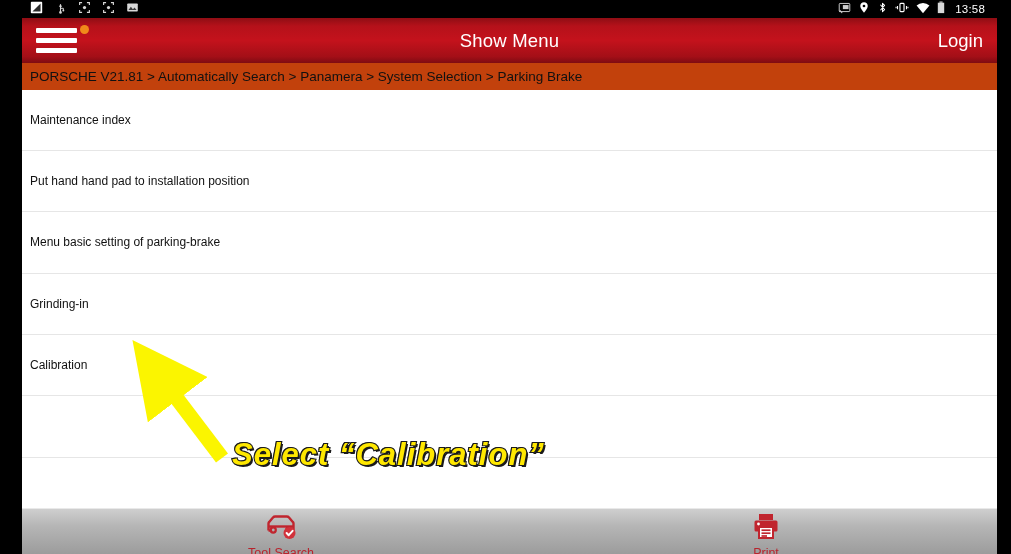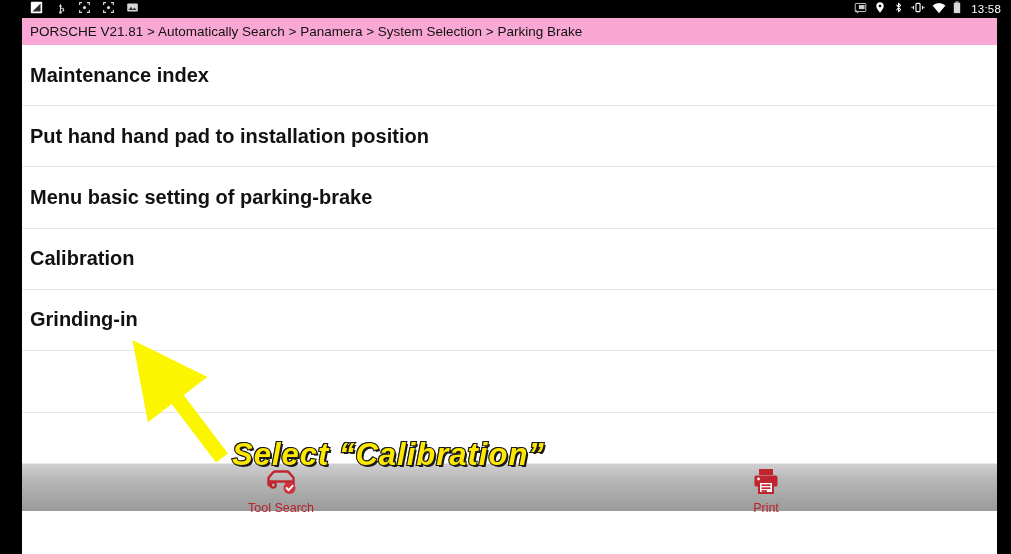--- a/index.html
+++ b/index.html
@@ -33,21 +33,21 @@
   .sb-left {
     position: absolute;
     left: 30px; top: 0;
     height: 18px;
     display: flex;
     align-items: center;
     gap: 11px;
   }
   .sb-right {
     position: absolute;
-    right: 10px; top: 0;
+    right: 26px; top: 0;
     height: 18px;
     display: flex;
     align-items: center;
     gap: 7px;
   }
   .sb-ico { display: block; }
   .sb-time {
     color: #ffffff;
     font-size: 11.5px;
     letter-spacing: 0.2px;
@@ -106,21 +106,21 @@
     position: absolute;
     right: 14px;
     color: #ffffff;
     font-size: 18.5px;
     cursor: pointer;
   }
 
   
   .breadcrumb {
     height: 27px;
-    background: #f9a8d4;
+    background: #c2410c;
     display: flex;
     align-items: center;
     padding-left: 8px;
     box-sizing: border-box;
   }
   .breadcrumb span {
     color: #111111;
     font-size: 13.5px;
     white-space: nowrap;
   }
@@ -136,23 +136,22 @@
     display: flex;
     align-items: center;
     padding-left: 8px;
     box-sizing: border-box;
     border-bottom: 1px solid #e6e6e6;
     background: #ffffff;
     cursor: pointer;
   }
   .list-item .lbl {
     color: #111111;
-    font-size: 20px;
+    font-size: 12px;
     white-space: nowrap;
-    font-weight: bold;
   }
   .list-filler {
     border-bottom: 1px solid #e6e6e6;
     height: 61.2px;
     background: #ffffff;
   }
 
   
   .annot-layer {
     position: absolute;
@@ -291,40 +290,50 @@
             <rect x="3" y="0.5" width="4" height="1.5" fill="#d8d8d8"></rect>
             <rect x="1" y="2" width="8" height="13" fill="#d8d8d8"></rect>
           </svg>
       </span>
       <span class="sb-time">13:58</span>
     </div>
   </div>
 
   <div class="app">
 
+    <div class="header">
+      <div class="hamburger">
+        <div class="bar"></div>
+        <div class="bar"></div>
+        <div class="bar"></div>
+        <div class="badge"></div>
+      </div>
+      <div class="header-title">Show Menu</div>
+      <div class="login-btn">Login</div>
+    </div>
 
     <div class="breadcrumb">
       <span>PORSCHE V21.81 &gt; Automatically Search &gt; Panamera &gt; System Selection &gt; Parking Brake</span>
     </div>
 
     <div class="list">
       <div class="list-item">
         <span class="lbl">Maintenance index</span>
       </div>
       <div class="list-item">
         <span class="lbl">Put hand hand pad to installation position</span>
       </div>
       <div class="list-item">
         <span class="lbl">Menu basic setting of parking-brake</span>
       </div>
       <div class="list-item">
+        <span class="lbl">Grinding-in</span>
+      </div>
+      <div class="list-item">
         <span class="lbl">Calibration</span>
-      </div>
-      <div class="list-item">
-        <span class="lbl">Grinding-in</span>
       </div>
       <div class="list-filler"></div>
       <div class="list-filler"></div>
     </div>
 
     <div class="bottombar">
       <div class="bb-item pos-left">
         <span>
           <svg width="34" height="30" viewBox="0 0 34 30">
             <g fill="none" stroke="#c0252e" stroke-width="2.4" stroke-linejoin="round">

